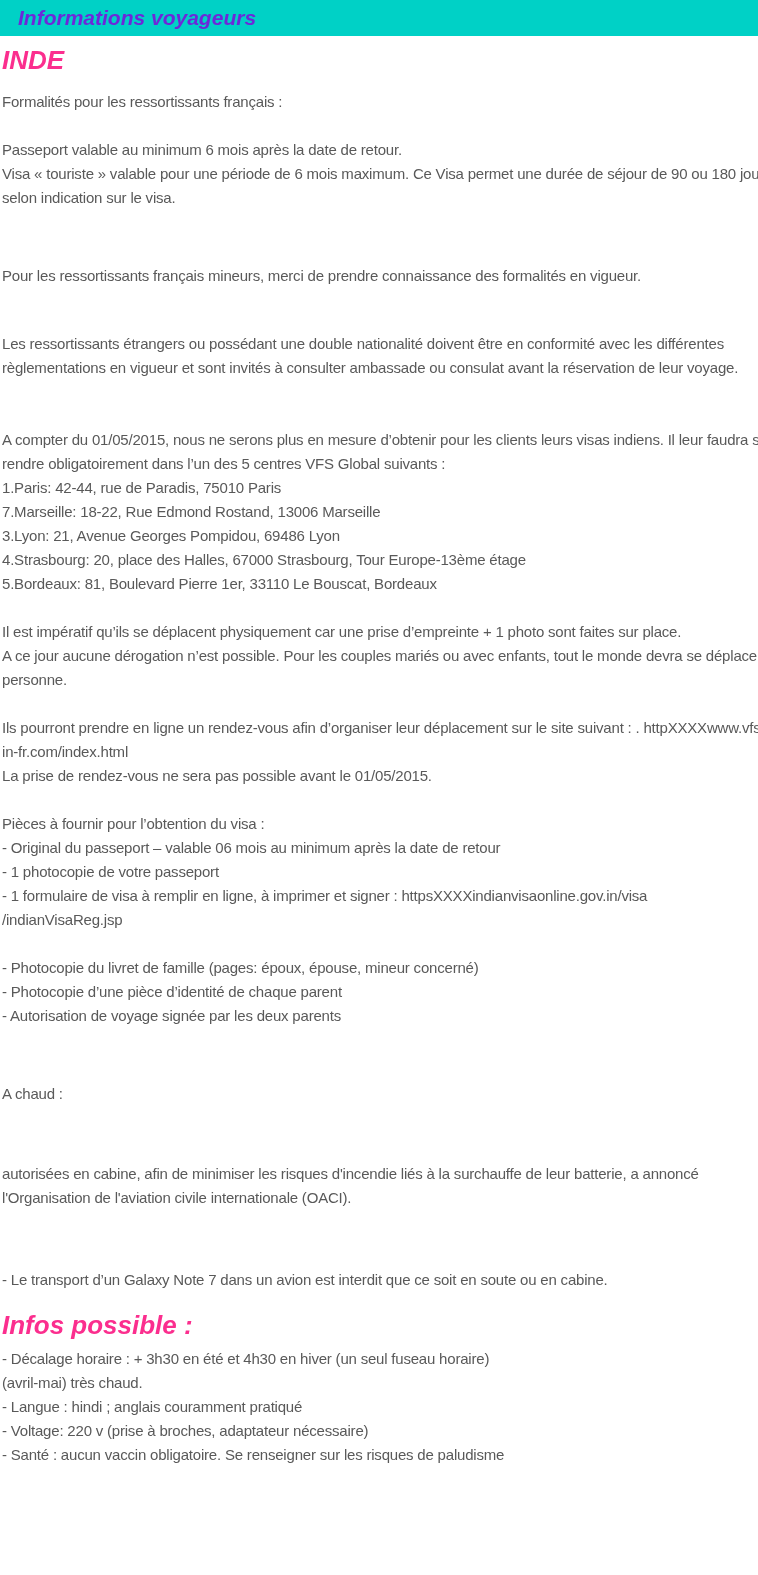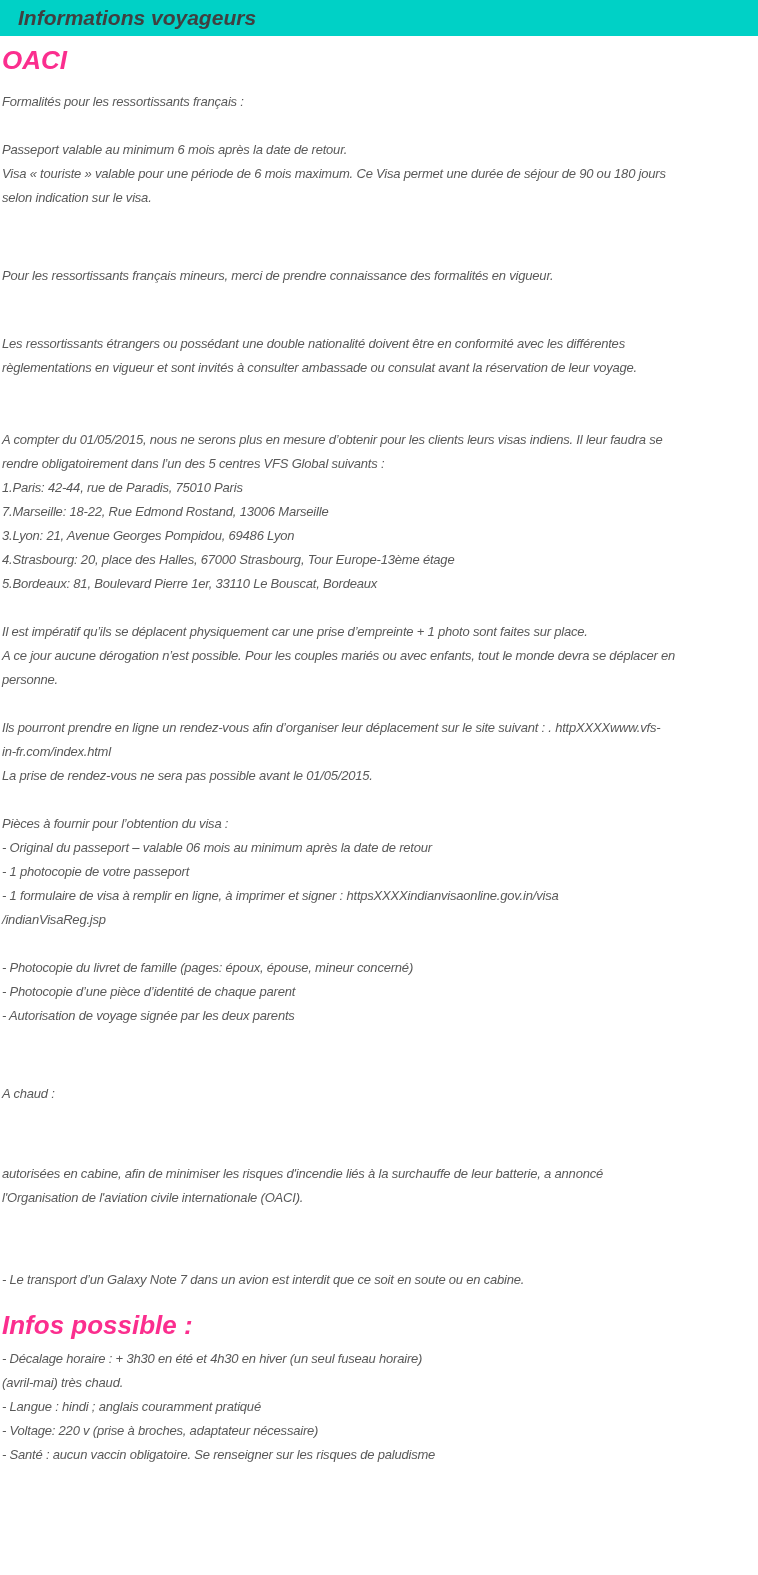--- a/index.html
+++ b/index.html
@@ -14,21 +14,21 @@
 
   
   .topbar {
     height: 36px;
     background: #00d1c6;
     display: flex;
     align-items: center;
     padding: 0 18px;
   }
   .topbar-title {
-    color: #404040;
+    color: #6d28d9;
     font-size: 21px;
     font-weight: bold;
     font-style: italic;
     letter-spacing: 0;
     white-space: nowrap;
   }
 
   .content {
     padding: 0 2px;
   }
@@ -44,23 +44,22 @@
     white-space: nowrap;
   }
   .hd2 {
     margin: 16px 0 6px 0;
   }
 
   
   .para {
     margin: 0 0 24px 0;
     color: #595959;
-    font-size: 13px;
+    font-size: 15px;
     line-height: 24px;
-    font-style: italic;
     letter-spacing: -0.2px;
   }
   .para.tight { margin-bottom: 17px; }
   .ln {
     display: block;
     white-space: nowrap;
   }
 
   
   .gap { width: 100%; }
@@ -72,21 +71,21 @@
 </style>
 </head>
 <body>
 
 <header class="topbar">
   <span class="topbar-title">Informations voyageurs</span>
 </header>
 
 <main class="content">
 
-  <h2 class="hd">OACI</h2>
+  <h2 class="hd">INDE</h2>
 
   <p class="para">
     <span class="ln">Formalités pour les ressortissants français :</span>
   </p>
 
   <p class="para">
     <span class="ln">Passeport valable au minimum 6 mois après la date de retour.</span>
     <span class="ln">Visa « touriste » valable pour une période de 6 mois maximum. Ce Visa permet une durée de séjour de 90 ou 180 jours</span>
     <span class="ln">selon indication sur le visa.</span>
   </p>

